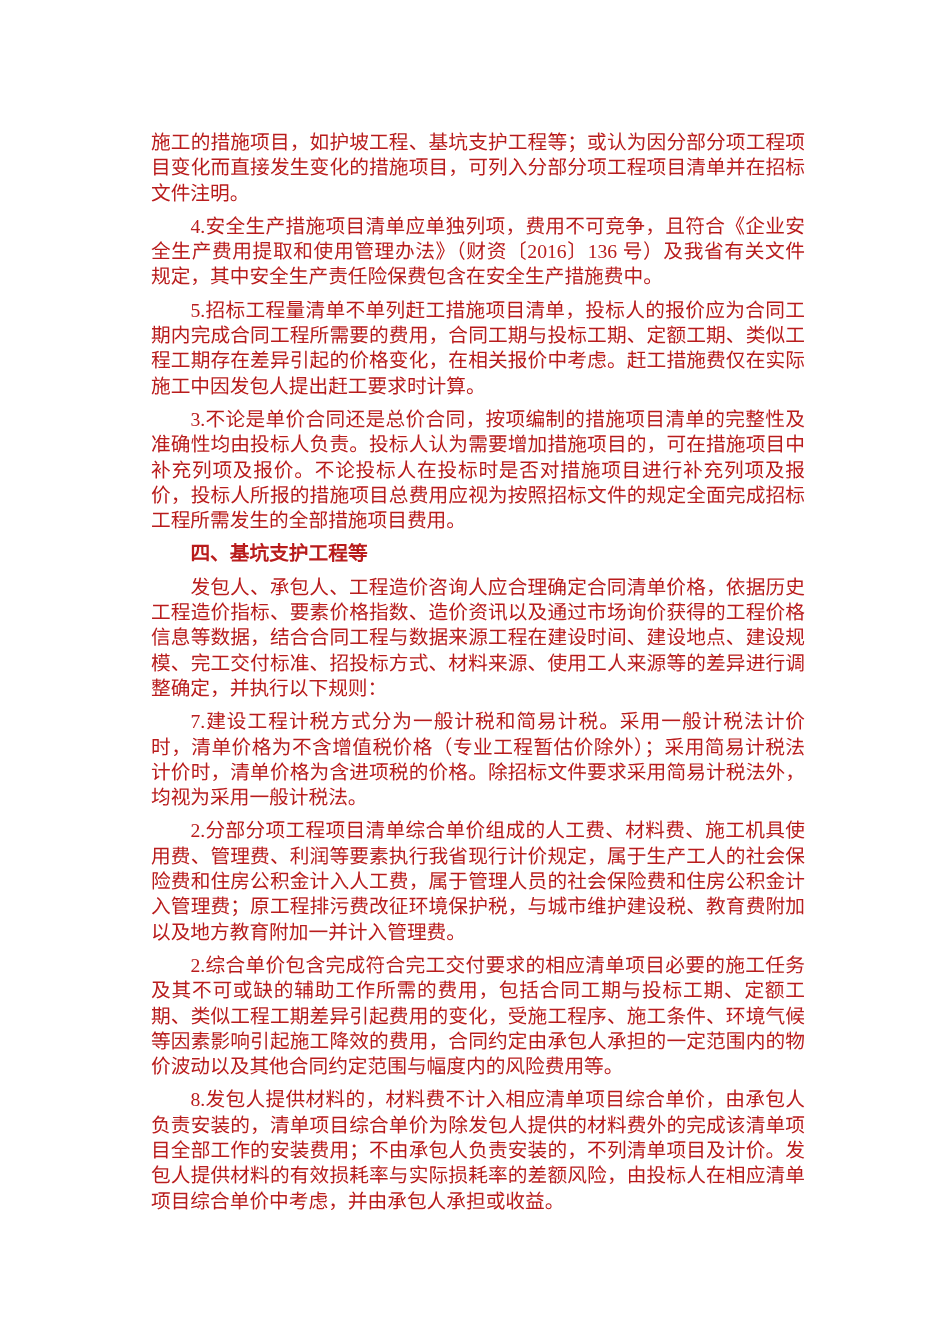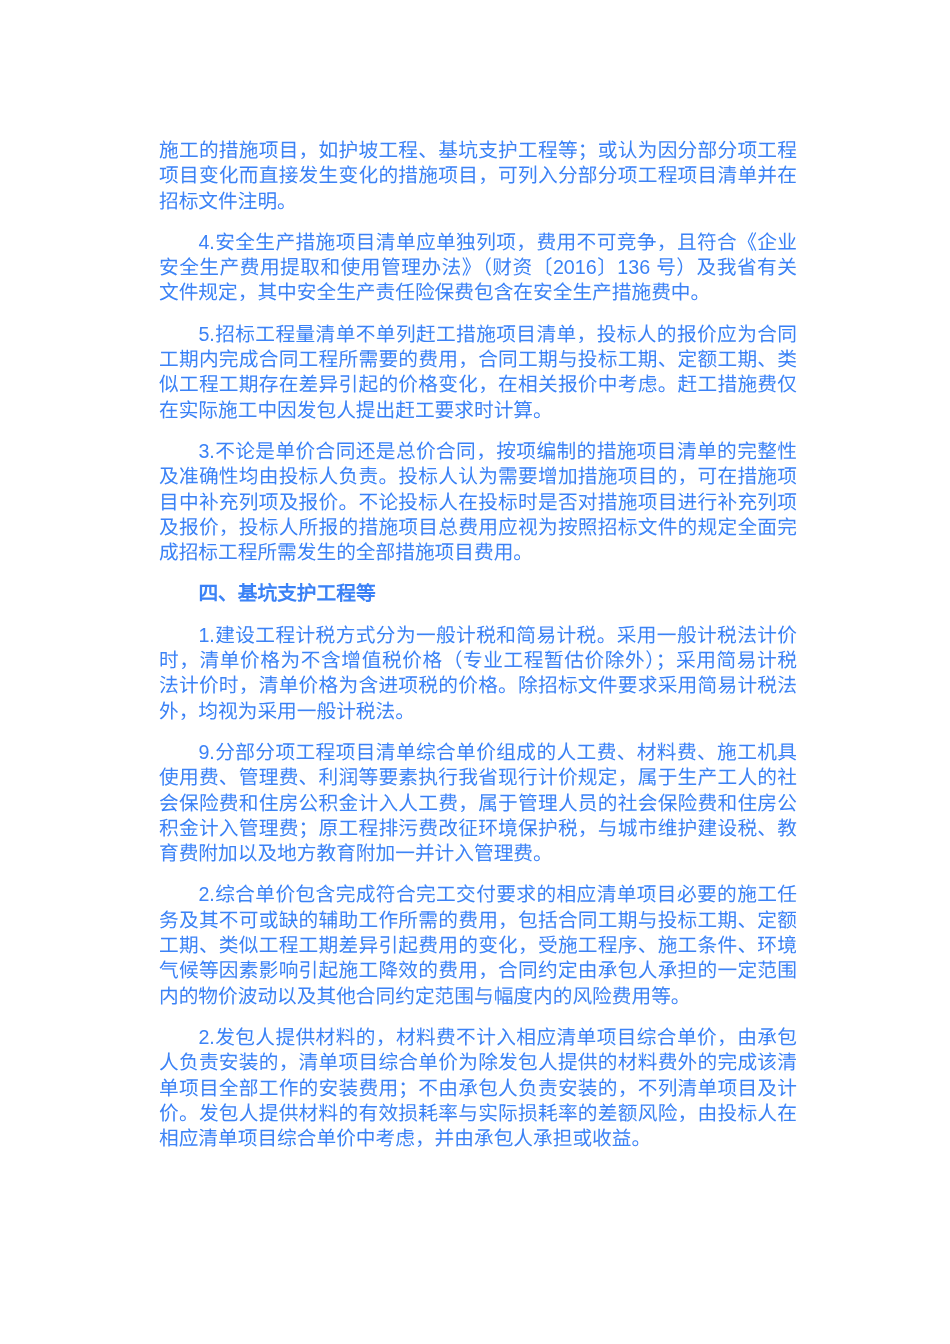--- a/index.html
+++ b/index.html
@@ -15,26 +15,26 @@
     background: #ffffff;
     overflow: hidden;
   }
   .text-block {
     position: absolute;
     left: 143px;
     top: 122px;
     width: 670px;
   }
   .para {
-    margin: 16px;
+    margin: 8px;
     padding: 0;
-    font-family: Liberation Sans, sans-serif;
+    font-family: Liberation Serif, serif;
     font-size: 19.7px;
     line-height: 25.3px;
-    color: #3b82f6;
+    color: #b91c1c;
     text-align: justify;
     text-justify: inter-ideograph;
     word-break: break-all;
   }
   .para.indent {
     text-indent: 2em;
   }
   .para.heading {
     font-weight: 700;
   }
@@ -42,18 +42,19 @@
 </head>
 <body>
 
 <div class="page">
   <div class="text-block">
     <p class="para">施工的措施项目，如护坡工程、基坑支护工程等；或认为因分部分项工程项目变化而直接发生变化的措施项目，可列入分部分项工程项目清单并在招标文件注明。</p>
     <p class="para indent">4.安全生产措施项目清单应单独列项，费用不可竞争，且符合《企业安全生产费用提取和使用管理办法》（财资〔2016〕136 号）及我省有关文件规定，其中安全生产责任险保费包含在安全生产措施费中。</p>
     <p class="para indent">5.招标工程量清单不单列赶工措施项目清单，投标人的报价应为合同工期内完成合同工程所需要的费用，合同工期与投标工期、定额工期、类似工程工期存在差异引起的价格变化，在相关报价中考虑。赶工措施费仅在实际施工中因发包人提出赶工要求时计算。</p>
     <p class="para indent">3.不论是单价合同还是总价合同，按项编制的措施项目清单的完整性及准确性均由投标人负责。投标人认为需要增加措施项目的，可在措施项目中补充列项及报价。不论投标人在投标时是否对措施项目进行补充列项及报价，投标人所报的措施项目总费用应视为按照招标文件的规定全面完成招标工程所需发生的全部措施项目费用。</p>
     <p class="para indent heading">四、基坑支护工程等</p>
-    <p class="para indent">1.建设工程计税方式分为一般计税和简易计税。采用一般计税法计价时，清单价格为不含增值税价格（专业工程暂估价除外）；采用简易计税法计价时，清单价格为含进项税的价格。除招标文件要求采用简易计税法外，均视为采用一般计税法。</p>
-    <p class="para indent">9.分部分项工程项目清单综合单价组成的人工费、材料费、施工机具使用费、管理费、利润等要素执行我省现行计价规定，属于生产工人的社会保险费和住房公积金计入人工费，属于管理人员的社会保险费和住房公积金计入管理费；原工程排污费改征环境保护税，与城市维护建设税、教育费附加以及地方教育附加一并计入管理费。</p>
+    <p class="para indent">发包人、承包人、工程造价咨询人应合理确定合同清单价格，依据历史工程造价指标、要素价格指数、造价资讯以及通过市场询价获得的工程价格信息等数据，结合合同工程与数据来源工程在建设时间、建设地点、建设规模、完工交付标准、招投标方式、材料来源、使用工人来源等的差异进行调整确定，并执行以下规则：</p>
+    <p class="para indent">7.建设工程计税方式分为一般计税和简易计税。采用一般计税法计价时，清单价格为不含增值税价格（专业工程暂估价除外）；采用简易计税法计价时，清单价格为含进项税的价格。除招标文件要求采用简易计税法外，均视为采用一般计税法。</p>
+    <p class="para indent">2.分部分项工程项目清单综合单价组成的人工费、材料费、施工机具使用费、管理费、利润等要素执行我省现行计价规定，属于生产工人的社会保险费和住房公积金计入人工费，属于管理人员的社会保险费和住房公积金计入管理费；原工程排污费改征环境保护税，与城市维护建设税、教育费附加以及地方教育附加一并计入管理费。</p>
     <p class="para indent">2.综合单价包含完成符合完工交付要求的相应清单项目必要的施工任务及其不可或缺的辅助工作所需的费用，包括合同工期与投标工期、定额工期、类似工程工期差异引起费用的变化，受施工程序、施工条件、环境气候等因素影响引起施工降效的费用，合同约定由承包人承担的一定范围内的物价波动以及其他合同约定范围与幅度内的风险费用等。</p>
-    <p class="para indent">2.发包人提供材料的，材料费不计入相应清单项目综合单价，由承包人负责安装的，清单项目综合单价为除发包人提供的材料费外的完成该清单项目全部工作的安装费用；不由承包人负责安装的，不列清单项目及计价。发包人提供材料的有效损耗率与实际损耗率的差额风险，由投标人在相应清单项目综合单价中考虑，并由承包人承担或收益。</p>
+    <p class="para indent">8.发包人提供材料的，材料费不计入相应清单项目综合单价，由承包人负责安装的，清单项目综合单价为除发包人提供的材料费外的完成该清单项目全部工作的安装费用；不由承包人负责安装的，不列清单项目及计价。发包人提供材料的有效损耗率与实际损耗率的差额风险，由投标人在相应清单项目综合单价中考虑，并由承包人承担或收益。</p>
   </div>
 </div>
 
 </body></html>

